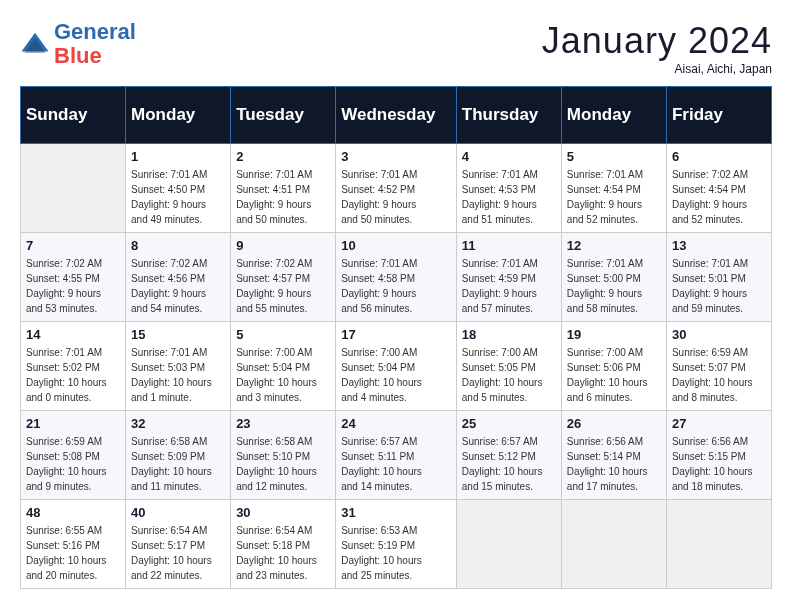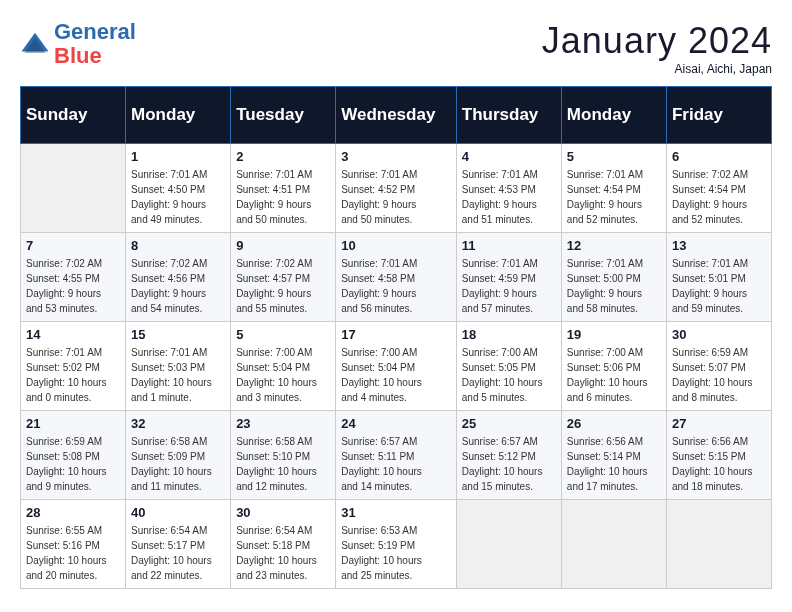--- a/index.html
+++ b/index.html
@@ -235,21 +235,21 @@
           <span class="day-number">26</span>
           <div class="day-info">Sunrise: 6:56 AM<br>Sunset: 5:14 PM<br>Daylight: 10 hours<br>and 17 minutes.</div>
         </td>
         <td>
           <span class="day-number">27</span>
           <div class="day-info">Sunrise: 6:56 AM<br>Sunset: 5:15 PM<br>Daylight: 10 hours<br>and 18 minutes.</div>
         </td>
       </tr>
       <tr>
         <td>
-          <span class="day-number">28</span>
+          <span class="day-number">48</span>
           <div class="day-info">Sunrise: 6:55 AM<br>Sunset: 5:16 PM<br>Daylight: 10 hours<br>and 20 minutes.</div>
         </td>
         <td>
           <span class="day-number">40</span>
           <div class="day-info">Sunrise: 6:54 AM<br>Sunset: 5:17 PM<br>Daylight: 10 hours<br>and 22 minutes.</div>
         </td>
         <td>
           <span class="day-number">30</span>
           <div class="day-info">Sunrise: 6:54 AM<br>Sunset: 5:18 PM<br>Daylight: 10 hours<br>and 23 minutes.</div>
         </td>

